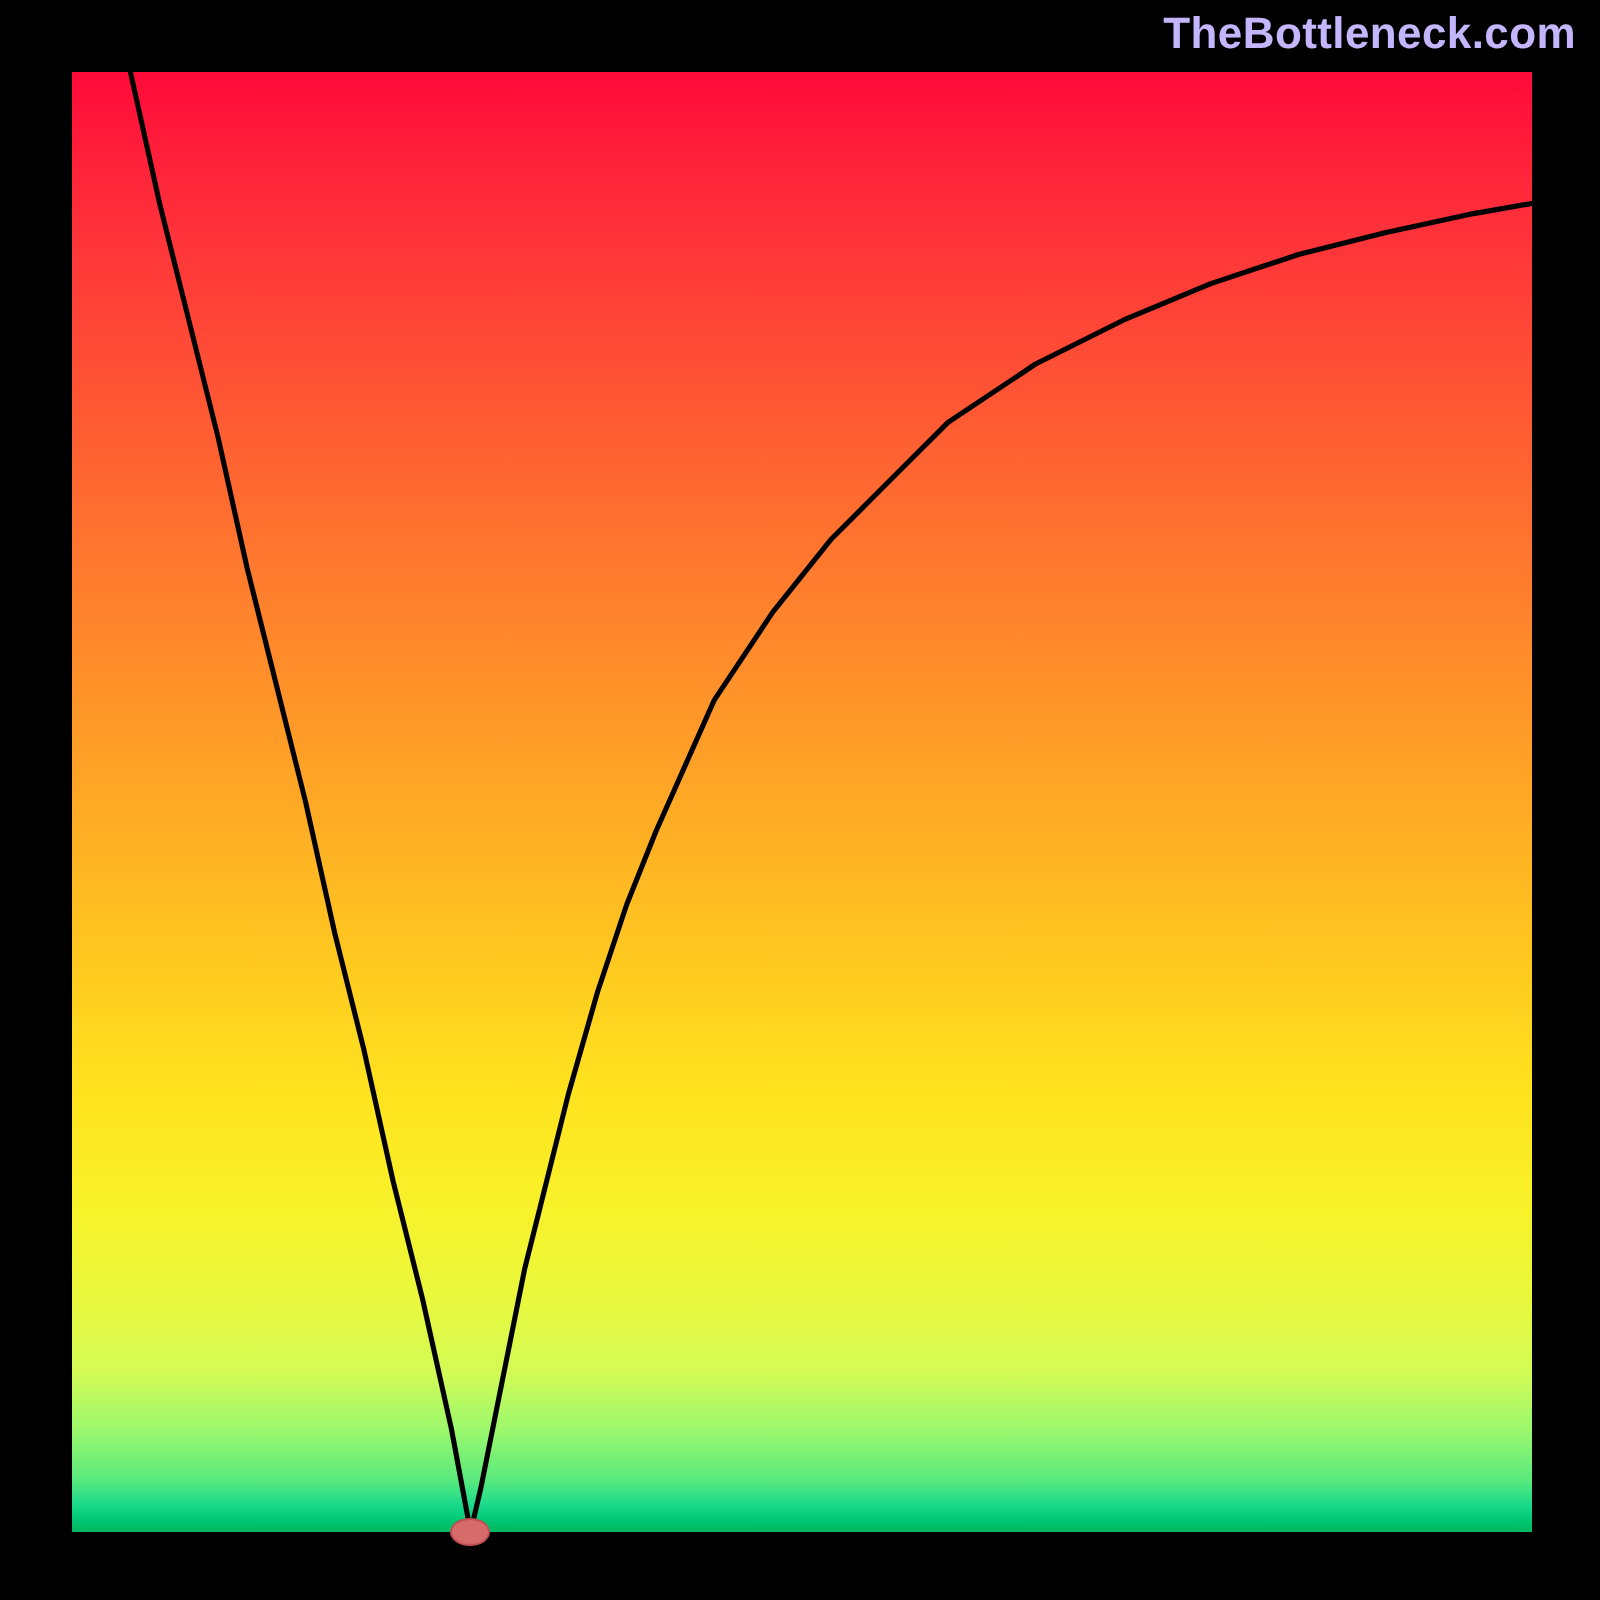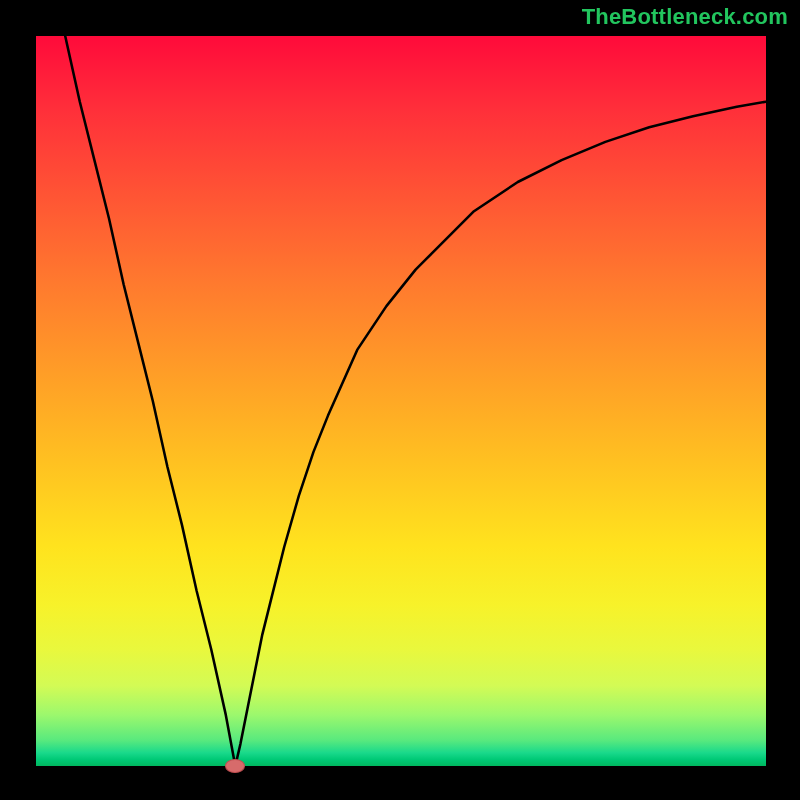--- a/index.html
+++ b/index.html
@@ -48,21 +48,21 @@
     left: 0; top: 0;
     width: 100%;
     height: 100%;
   }
   .watermark {
     position: absolute;
     top: 4px;
     right: 12px;
     font-size: 22px;
     font-weight: 600;
-    color: #22c55e;
+    color: #c4b5fd;
     letter-spacing: 0.2px;
     user-select: none;
   }
   .marker {
     position: absolute;
     width: 18px;
     height: 12px;
     border-radius: 50% / 50%;
     background: #d76b6b;
     border: 1px solid #c24f52;

